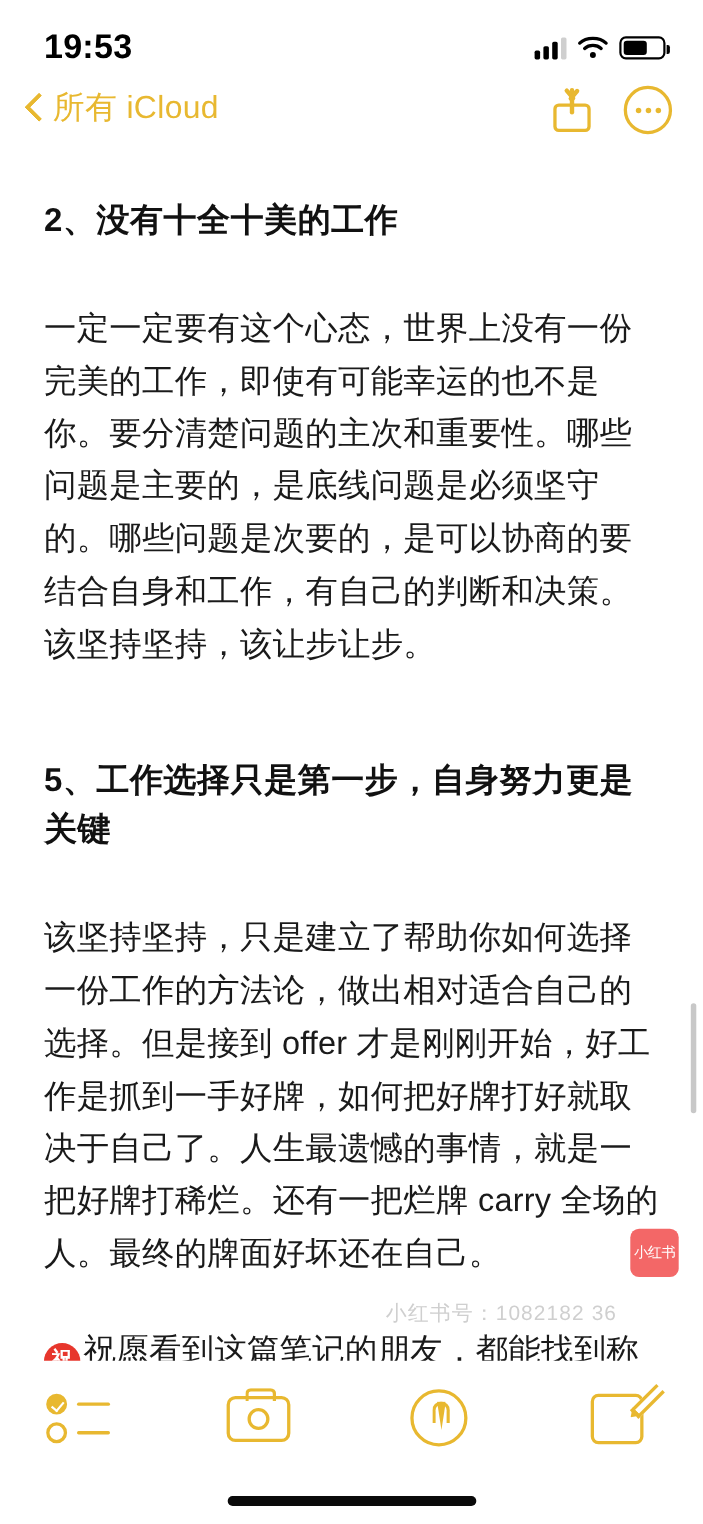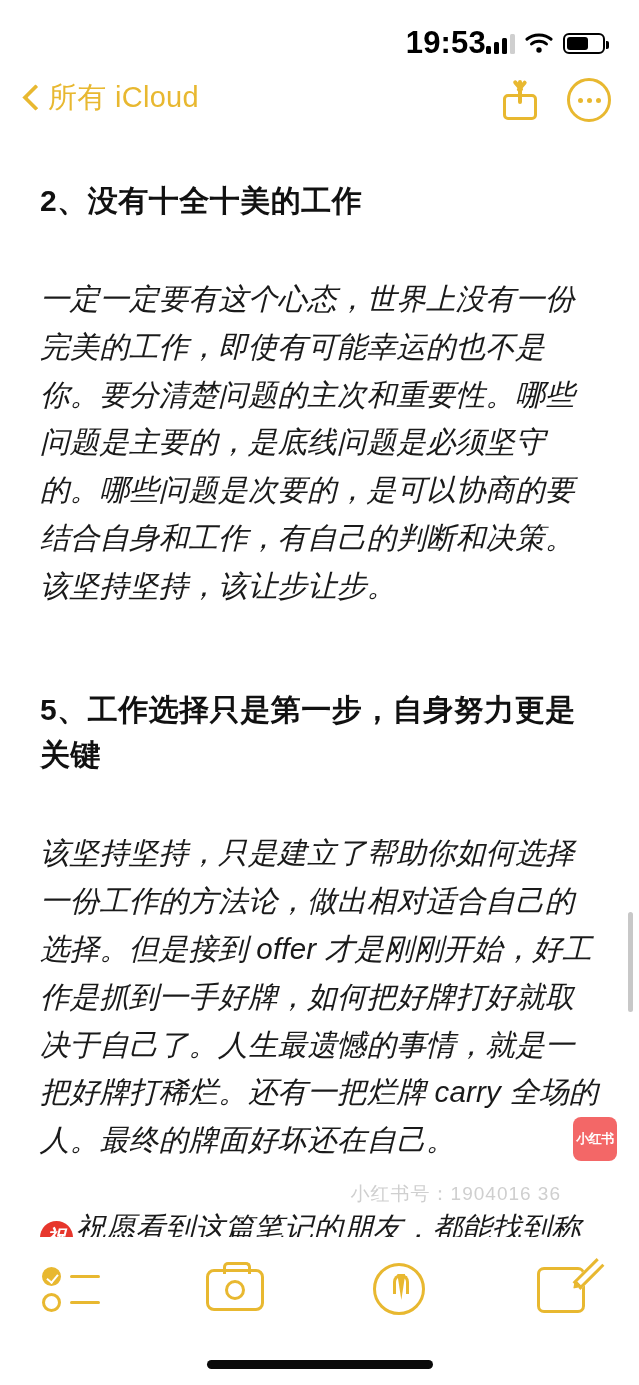--- a/index.html
+++ b/index.html
@@ -18,21 +18,21 @@
     display: flex;
     flex-direction: column;
   }
 
   
   .status-bar {
     height: 78px;
     flex: 0 0 78px;
     display: flex;
     align-items: center;
-    justify-content: flex-end;
+    justify-content: space-between;
     padding: 8px 34px 0 40px;
   }
   .status-time {
     font-size: 31px;
     font-weight: 600;
     letter-spacing: 0.2px;
     color: #000;
   }
   .status-right {
     display: flex;
@@ -178,21 +178,20 @@
     font-weight: 700;
     color: #111;
     letter-spacing: 0.5px;
     line-height: 1.5;
   }
   .para {
     font-size: 29.5px;
     line-height: 1.62;
     color: #1a1a1a;
     letter-spacing: 0.2px;
-    font-style: italic;
   }
   .gap-lg { height: 52px; }
   .gap-xl { height: 78px; }
   .gap-md { height: 40px; }
 
   .emoji-zhu {
     display: inline-flex;
     align-items: center;
     justify-content: center;
     width: 33px; height: 33px;
@@ -225,21 +224,20 @@
     background: #f14d4d;
     color: #fff;
     font-size: 13px;
     line-height: 1.05;
     display: flex;
     align-items: center;
     justify-content: center;
     text-align: center;
     opacity: .85;
     letter-spacing: -0.5px;
-    font-weight: bold;
   }
   .wm-text {
     position: absolute;
     right: 78px;
     bottom: 30px;
     font-size: 19px;
     color: #cfcfcf;
     letter-spacing: 1px;
   }
 
@@ -412,21 +410,21 @@
     <div class="gap-xl"></div>
     <div class="h-sec">5、工作选择只是第一步，自身努力更是关键</div>
     <div class="gap-lg"></div>
     <div class="para">该坚持坚持，只是建立了帮助你如何选择一份工作的方法论，做出相对适合自己的选择。但是接到 offer 才是刚刚开始，好工作是抓到一手好牌，如何把好牌打好就取决于自己了。人生最遗憾的事情，就是一把好牌打稀烂。还有一把烂牌 carry 全场的人。最终的牌面好坏还在自己。</div>
     <div class="gap-md"></div>
     <div class="para"><span class="emoji-zhu">祝</span><span>祝愿看到这篇笔记的朋友，都能找到称心如意的工作，接 offer 接到手软</span></div>
 
     <div class="scrollbar"></div>
 
     <div class="wm-logo">小红书</div>
-    <div class="wm-text">小红书号：1904016 36</div>
+    <div class="wm-text">小红书号：1082182 36</div>
   </div>
 
   <div class="toolbar">
     <span class="tb-btn">
       <span class="ic-checklist">
         <span class="row r1">
             <span class="mark"></span>
             <span class="line"></span>
           </span>
         <span class="row r2">

